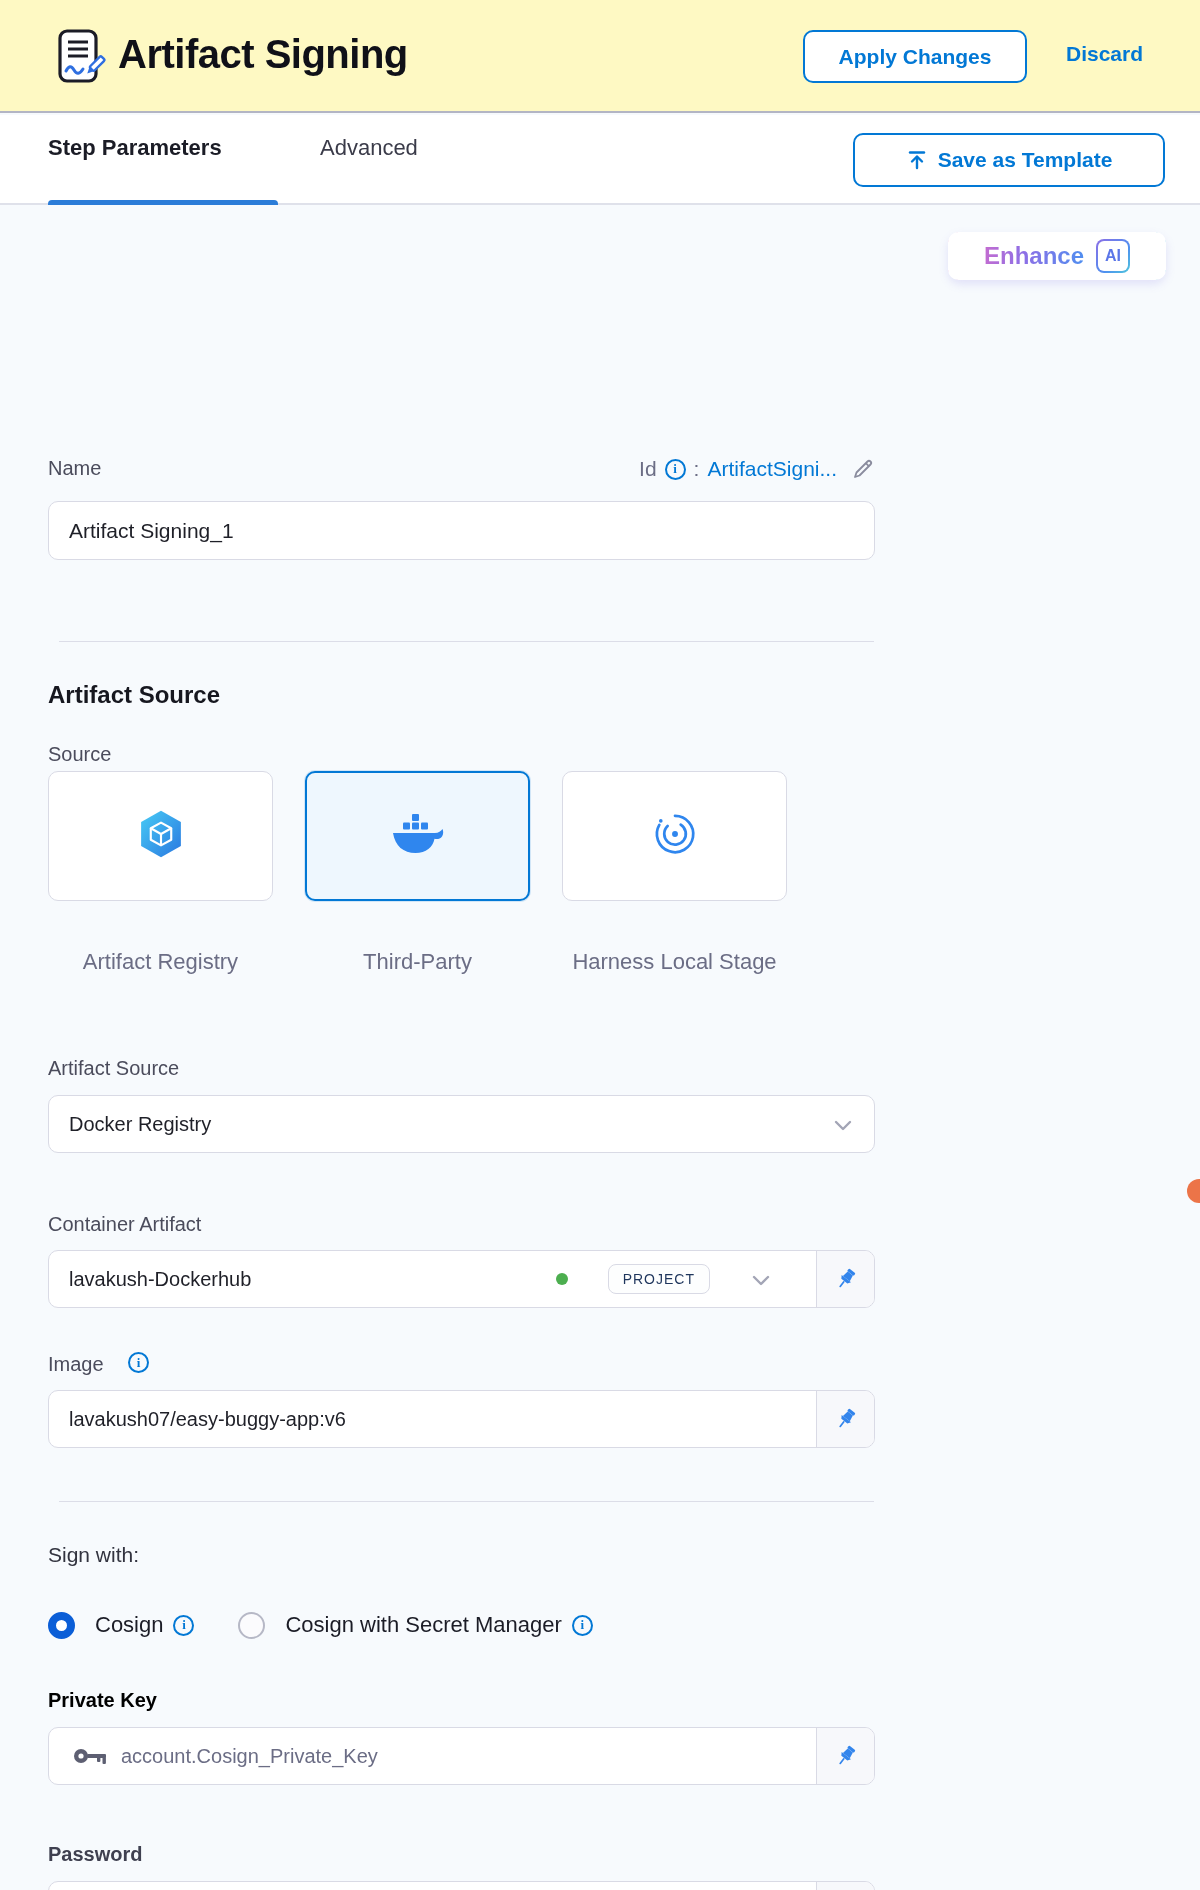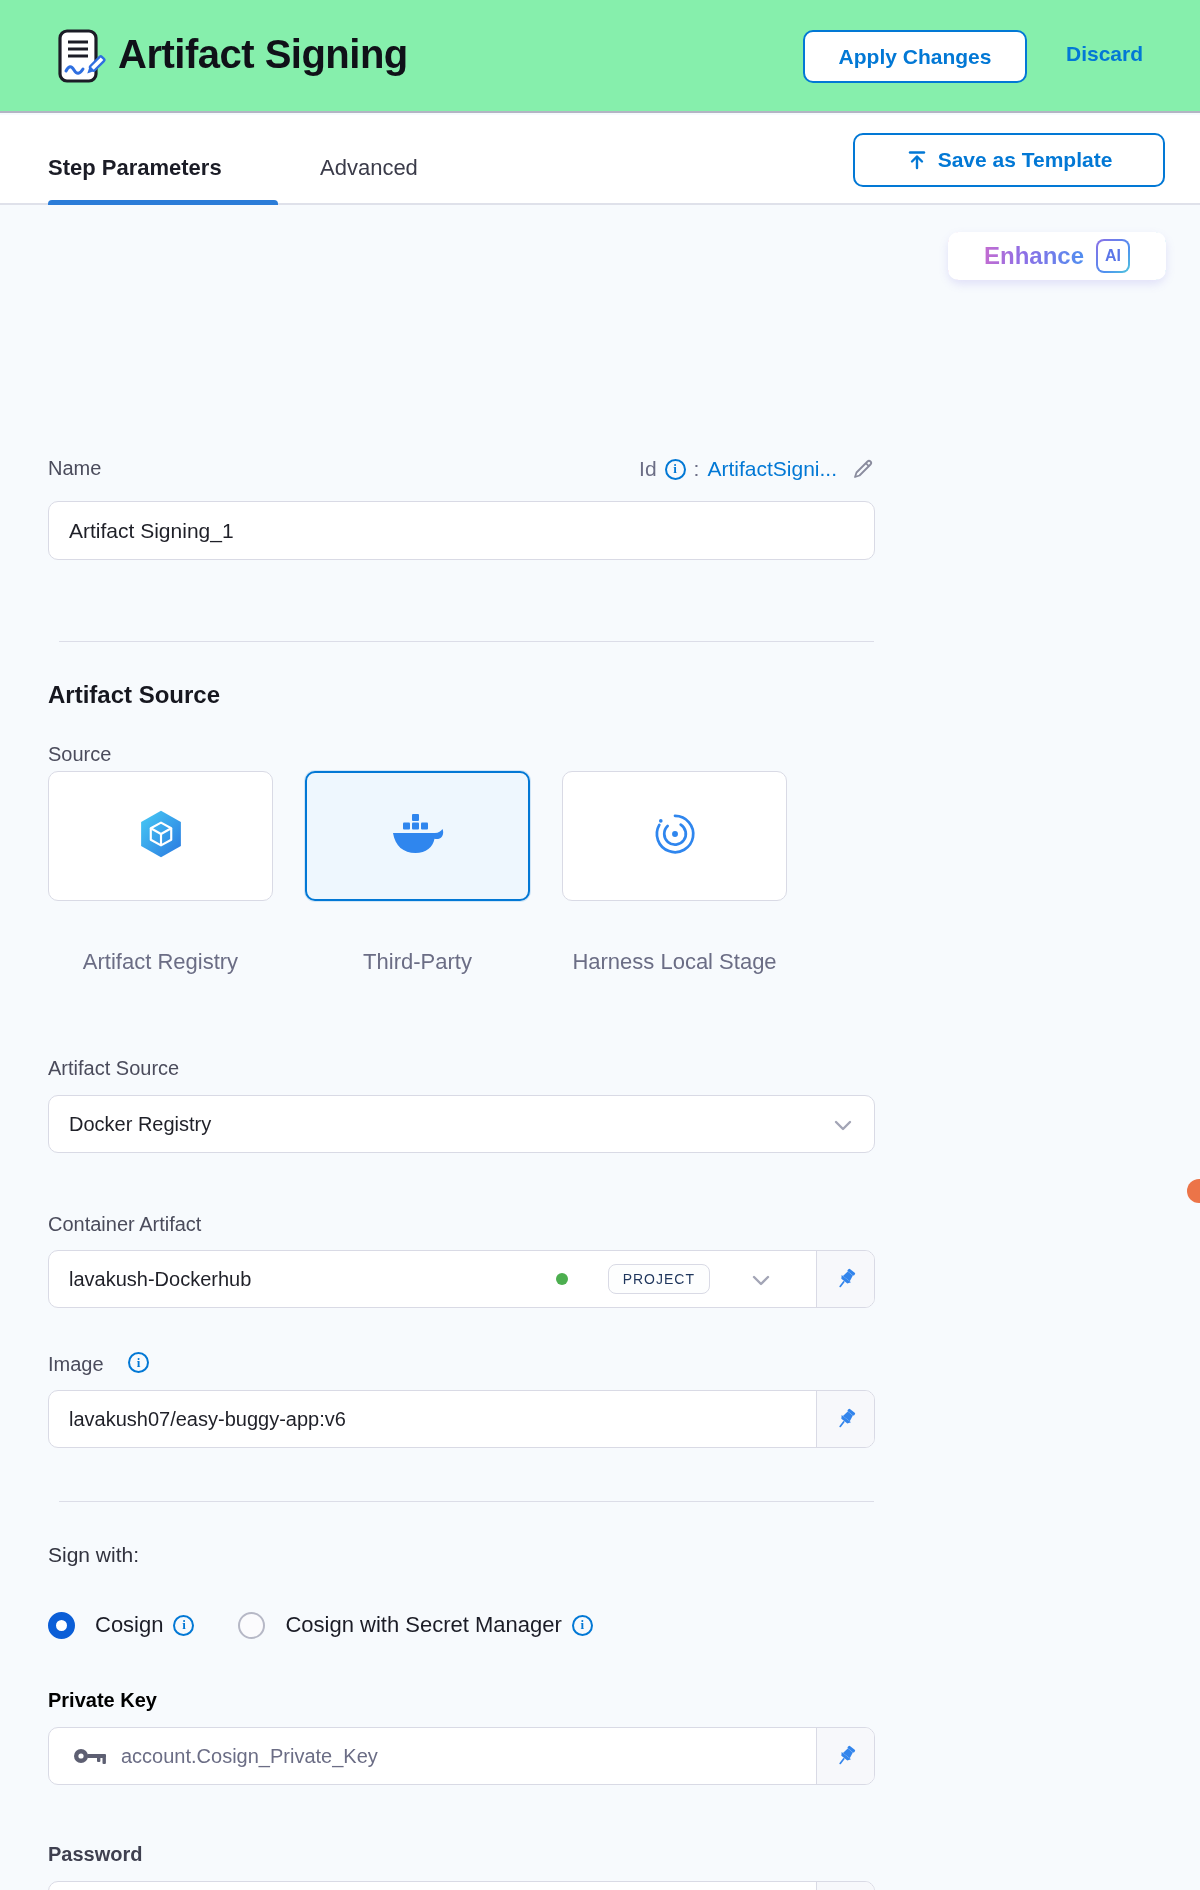--- a/index.html
+++ b/index.html
@@ -7,39 +7,39 @@
   body {
     font-family:"Liberation Sans", sans-serif;
     background:#f7fafd;
     position:relative;
     overflow:hidden;
     color:#1f2028;
   }
   
   .header {
     position:absolute; left:0; top:0; width:1200px; height:113px;
-    background:#86efac; border-bottom:2px solid #b3b5c4;
+    background:#fef9c3; border-bottom:2px solid #b3b5c4;
     display:flex; align-items:center;
   }
   .doc-icon { position:absolute; left:56px; top:28px; }
   .page-title { position:absolute; left:118px; top:32px; font-size:40px; font-weight:700; color:#101118; letter-spacing:-0.5px; }
   .btn-outline {
     border:2px solid #0278d5; color:#0278d5; background:#fff;
     border-radius:10px; font-size:21px; font-weight:600;
     display:flex; align-items:center; justify-content:center; gap:10px;
     cursor:pointer;
   }
   .apply-btn { position:absolute; left:803px; top:30px; width:224px; height:53px; }
   .discard-btn { position:absolute; left:1066px; top:42px; font-size:21px; font-weight:600; color:#0278d5; background:none; border:none; cursor:pointer; }
   
   .tabbar {
     position:absolute; left:0; top:115px; width:1200px; height:90px;
     background:#ffffff; border-bottom:2px solid #dfe1ea;
   }
-  .tab { position:absolute; top:40px; font-size:22px; cursor:pointer; }
+  .tab { position:absolute; top:20px; font-size:22px; cursor:pointer; }
   .tab-active { left:48px; font-weight:700; color:#1b1c26; }
   .tab-underline { position:absolute; left:48px; bottom:-2px; width:230px; height:5px; background:#2b7cd8; border-radius:4px 4px 0 0; }
   .tab-plain { left:320px; font-weight:500; color:#3a3b49; }
   .save-template-btn { position:absolute; left:853px; top:18px; width:312px; height:54px; }
   
   .content { position:absolute; left:0; top:205px; width:1200px; height:1685px; background:#f7fafd; }
   .flabel { position:absolute; left:48px; font-size:20px; font-weight:500; color:#4b4c5c; }
   .field {
     position:absolute; left:48px; width:827px; height:58px;
     background:#fff; border:1.5px solid #d9dae5; border-radius:10px;

